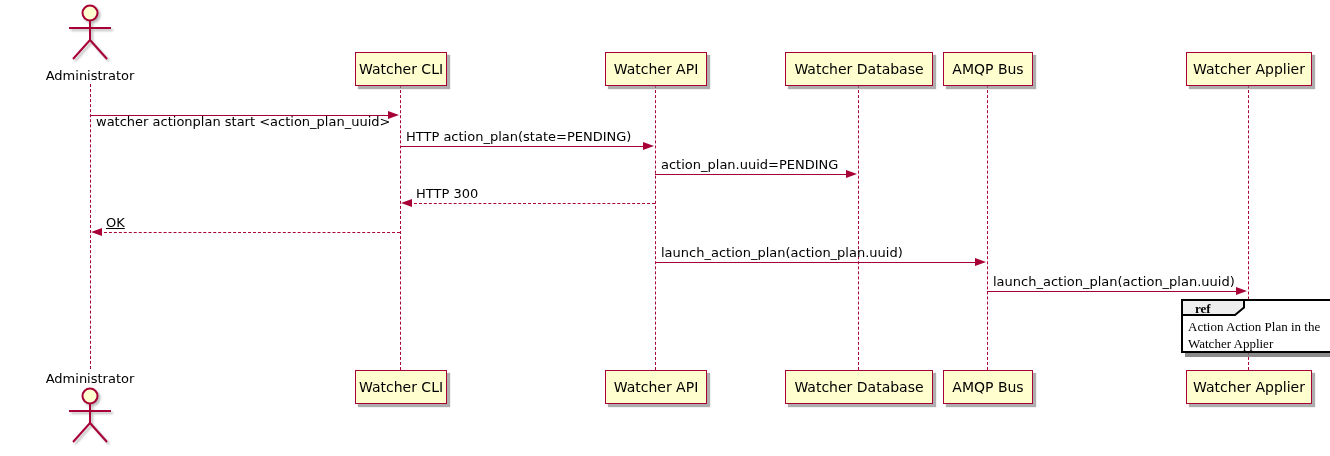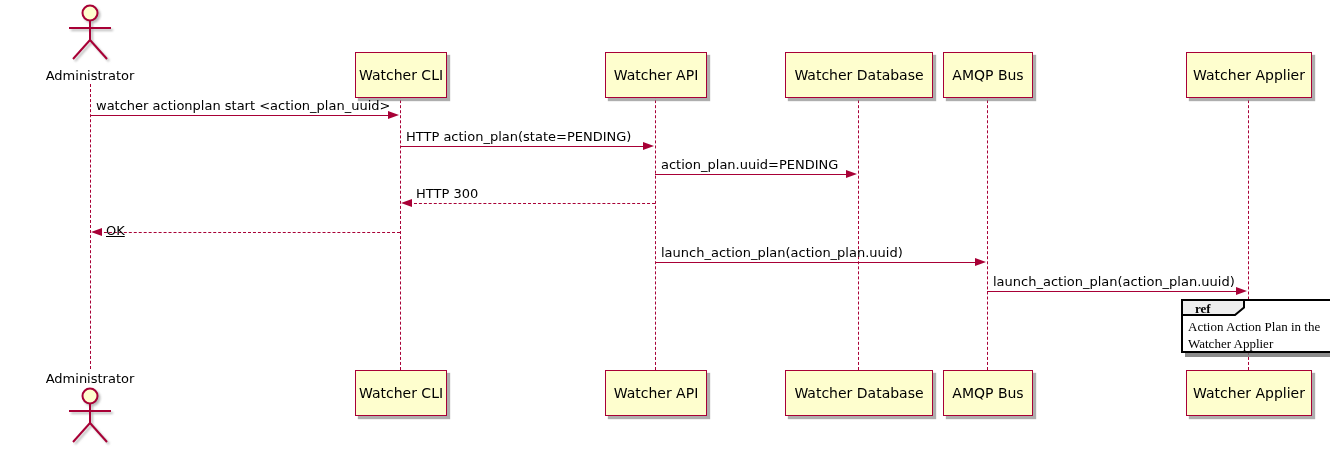--- a/index.html
+++ b/index.html
@@ -8,21 +8,21 @@
   }
   html,body{margin:0;padding:0;background:#ffffff;}
   #canvas{
     position:relative;width:1330px;height:456px;background:#ffffff;overflow:hidden;
     font-family:"DejaVu Sans","Liberation Sans",sans-serif;color:var(--ink);margin-left:33px;
   }
   .pbox{
     position:absolute;height:24px;background:var(--fill);
     border:1.8px solid var(--stroke);box-shadow:3px 3px 1px rgba(130,130,130,.65);
     display:flex;align-items:center;justify-content:center;
-    font-size:14px;white-space:nowrap;padding:10px 5px;box-sizing:content-box;
+    font-size:14px;white-space:nowrap;padding:4px 5px;box-sizing:content-box;
   }
   .lifeline{position:absolute;width:0;border-left:1.4px dashed var(--stroke);}
   .msg-line-solid{position:absolute;height:0;border-top:1.5px solid var(--stroke);}
   .msg-line-dashed{position:absolute;height:0;border-top:1.2px dashed var(--stroke);}
   .arrow-r{position:absolute;width:0;height:0;border-top:4.5px solid transparent;
     border-bottom:4.5px solid transparent;border-left:11px solid var(--stroke);}
   .arrow-l{position:absolute;width:0;height:0;border-top:4.5px solid transparent;
     border-bottom:4.5px solid transparent;border-right:11px solid var(--stroke);}
   .msg-label{position:absolute;font-size:13px;white-space:nowrap;line-height:14px;}
   .actor-label{position:absolute;width:114px;left:0;text-align:center;font-size:13px;}
@@ -75,33 +75,33 @@
       <div class="pbox" style="left: 752px; top: 52px; width: 136px;">Watcher Database</div>
       <div class="pbox" style="left: 752px; top: 370px; width: 136px;">Watcher Database</div>
       <div class="lifeline" style="left: 954px; top: 80px; height: 290px;"></div>
       <div class="pbox" style="left: 910px; top: 52px; width: 78px;">AMQP Bus</div>
       <div class="pbox" style="left: 910px; top: 370px; width: 78px;">AMQP Bus</div>
       <div class="lifeline" style="left: 1215px; top: 80px; height: 290px;"></div>
       <div class="pbox" style="left: 1153px; top: 52px; width: 114px;">Watcher Applier</div>
       <div class="pbox" style="left: 1153px; top: 370px; width: 114px;">Watcher Applier</div>
       <div class="msg-line-solid" style="left: 57px; top: 115px; width: 301px; z-index: 3;"></div>
       <div class="arrow-r" style="left: 355px; top: 111px; z-index: 3;"></div>
-      <div class="msg-label" style="left: 63px; top: 99px; z-index: 3;">watcher actionplan start &lt;action_plan_uuid&gt;</div>
+      <div class="msg-label" style="left: 63px; top: 115px; z-index: 3;">watcher actionplan start &lt;action_plan_uuid&gt;</div>
       <div class="msg-line-solid" style="left: 367px; top: 146px; width: 246px; z-index: 3;"></div>
       <div class="arrow-r" style="left: 610px; top: 142px; z-index: 3;"></div>
       <div class="msg-label" style="left: 373px; top: 130px; z-index: 3;">HTTP action_plan(state=PENDING)</div>
       <div class="msg-line-solid" style="left: 622px; top: 174px; width: 194px; z-index: 3;"></div>
       <div class="arrow-r" style="left: 813px; top: 170px; z-index: 3;"></div>
       <div class="msg-label" style="left: 628px; top: 158px; z-index: 3;">action_plan.uuid=PENDING</div>
       <div class="msg-line-dashed" style="left: 376px; top: 203px; width: 246px; z-index: 3;"></div>
       <div class="arrow-l" style="left: 368px; top: 199px; z-index: 3;"></div>
       <div class="msg-label" style="left: 383px; top: 187px; z-index: 3;">HTTP 300</div>
       <div class="msg-line-dashed" style="left: 66px; top: 232px; width: 301px; z-index: 3;"></div>
       <div class="arrow-l" style="left: 58px; top: 228px; z-index: 3;"></div>
-      <div class="msg-label" style="left: 73px; top: 224px; z-index: 3; text-decoration: underline;">OK</div>
+      <div class="msg-label" style="left: 73px; top: 216px; z-index: 3; text-decoration: underline;">OK</div>
       <div class="msg-line-solid" style="left: 622px; top: 262px; width: 323px; z-index: 3;"></div>
       <div class="arrow-r" style="left: 942px; top: 258px; z-index: 3;"></div>
       <div class="msg-label" style="left: 628px; top: 246px; z-index: 3;">launch_action_plan(action_plan.uuid)</div>
       <div class="msg-line-solid" style="left: 954px; top: 291px; width: 252px; z-index: 3;"></div>
       <div class="arrow-r" style="left: 1203px; top: 287px; z-index: 3;"></div>
       <div class="msg-label" style="left: 960px; top: 275px; z-index: 3;">launch_action_plan(action_plan.uuid)</div>
     </div>
 
   <div class="ref-box">
     <svg class="ref-head" width="68" height="18" viewBox="0 0 68 18">

